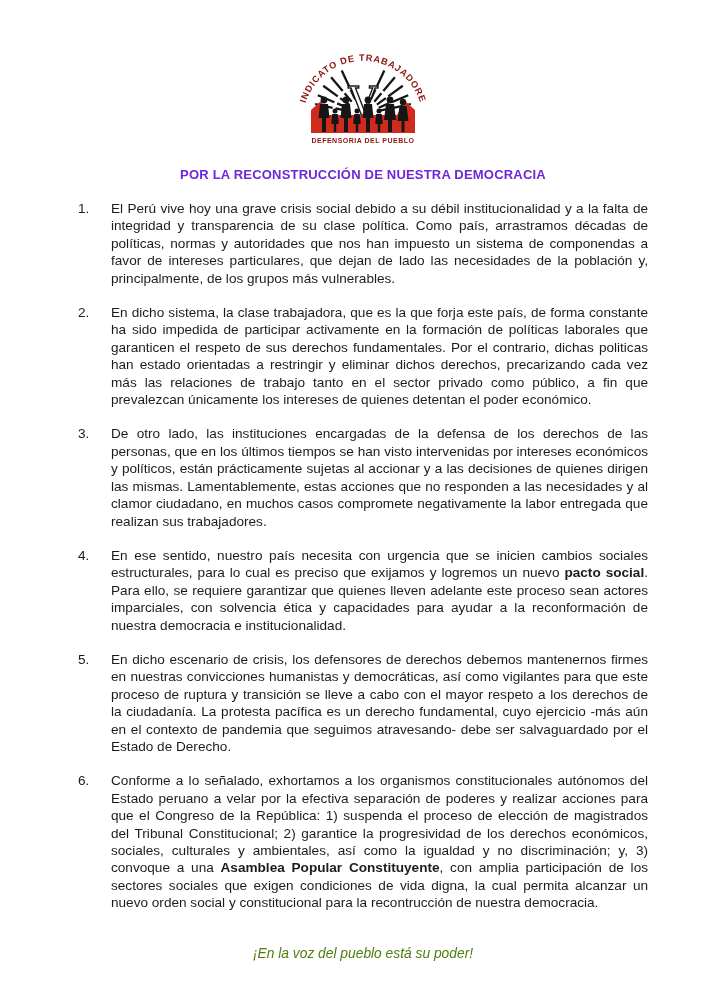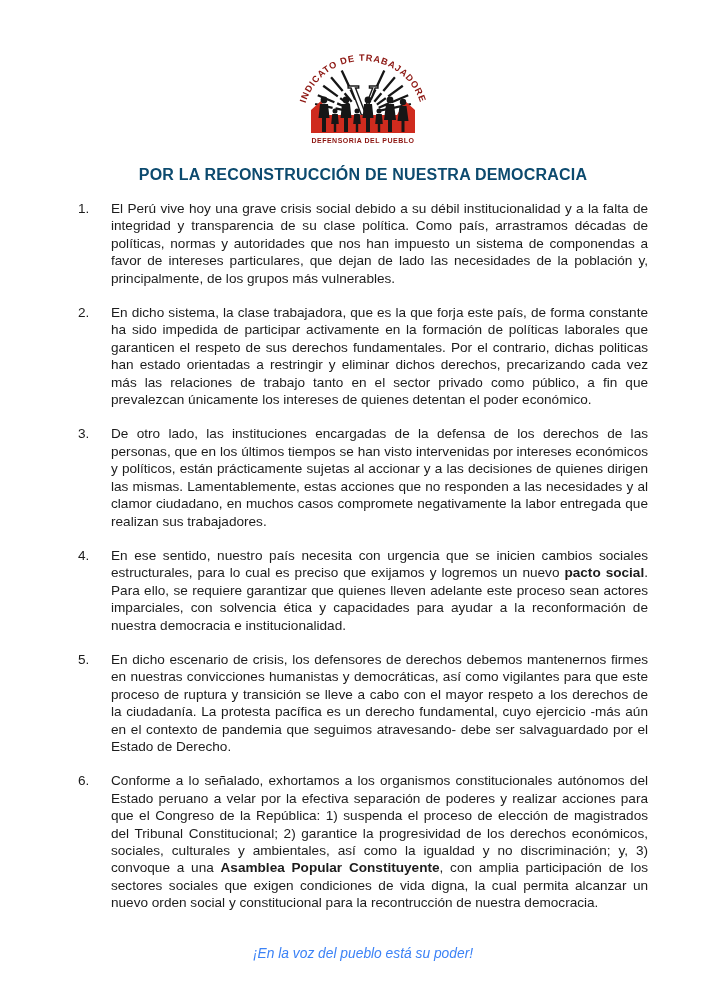--- a/index.html
+++ b/index.html
@@ -15,24 +15,24 @@
     color: #1c1c1c;
     overflow: hidden;
   }
   .logo-wrap { text-align: center; margin: 0 0 2px 0; }
   .logo-wrap svg { display: inline-block; }
 
   .doc-title {
     margin-top: 12px;
     text-align: center;
     font-weight: bold;
-    font-size: 16px;
+    font-size: 13px;
     line-height: 18px;
     letter-spacing: 0.2px;
-    color: #0c4a6e;
+    color: #6d28d9;
   }
 
   .paragraphs { margin-top: 16px; }
   .para {
     display: flex;
     margin-top: 17px;
     font-size: 13.6px;
     line-height: 17.4px;
   }
   .para:first-child { margin-top: 0; }
@@ -45,21 +45,21 @@
     text-align: justify;
     text-justify: inter-word;
   }
   .ptext .bold { font-weight: bold; }
 
   .slogan {
     margin-top: 34px;
     text-align: center;
     font-style: italic;
     font-size: 13.8px;
-    color: #3b82f6;
+    color: #4d7c0f;
   }
 </style>
 </head>
 <body>
 
 <div class="page">
 
   <div class="logo-wrap">
     <svg width="152" height="114" viewBox="0 0 152 114">
       <defs>

